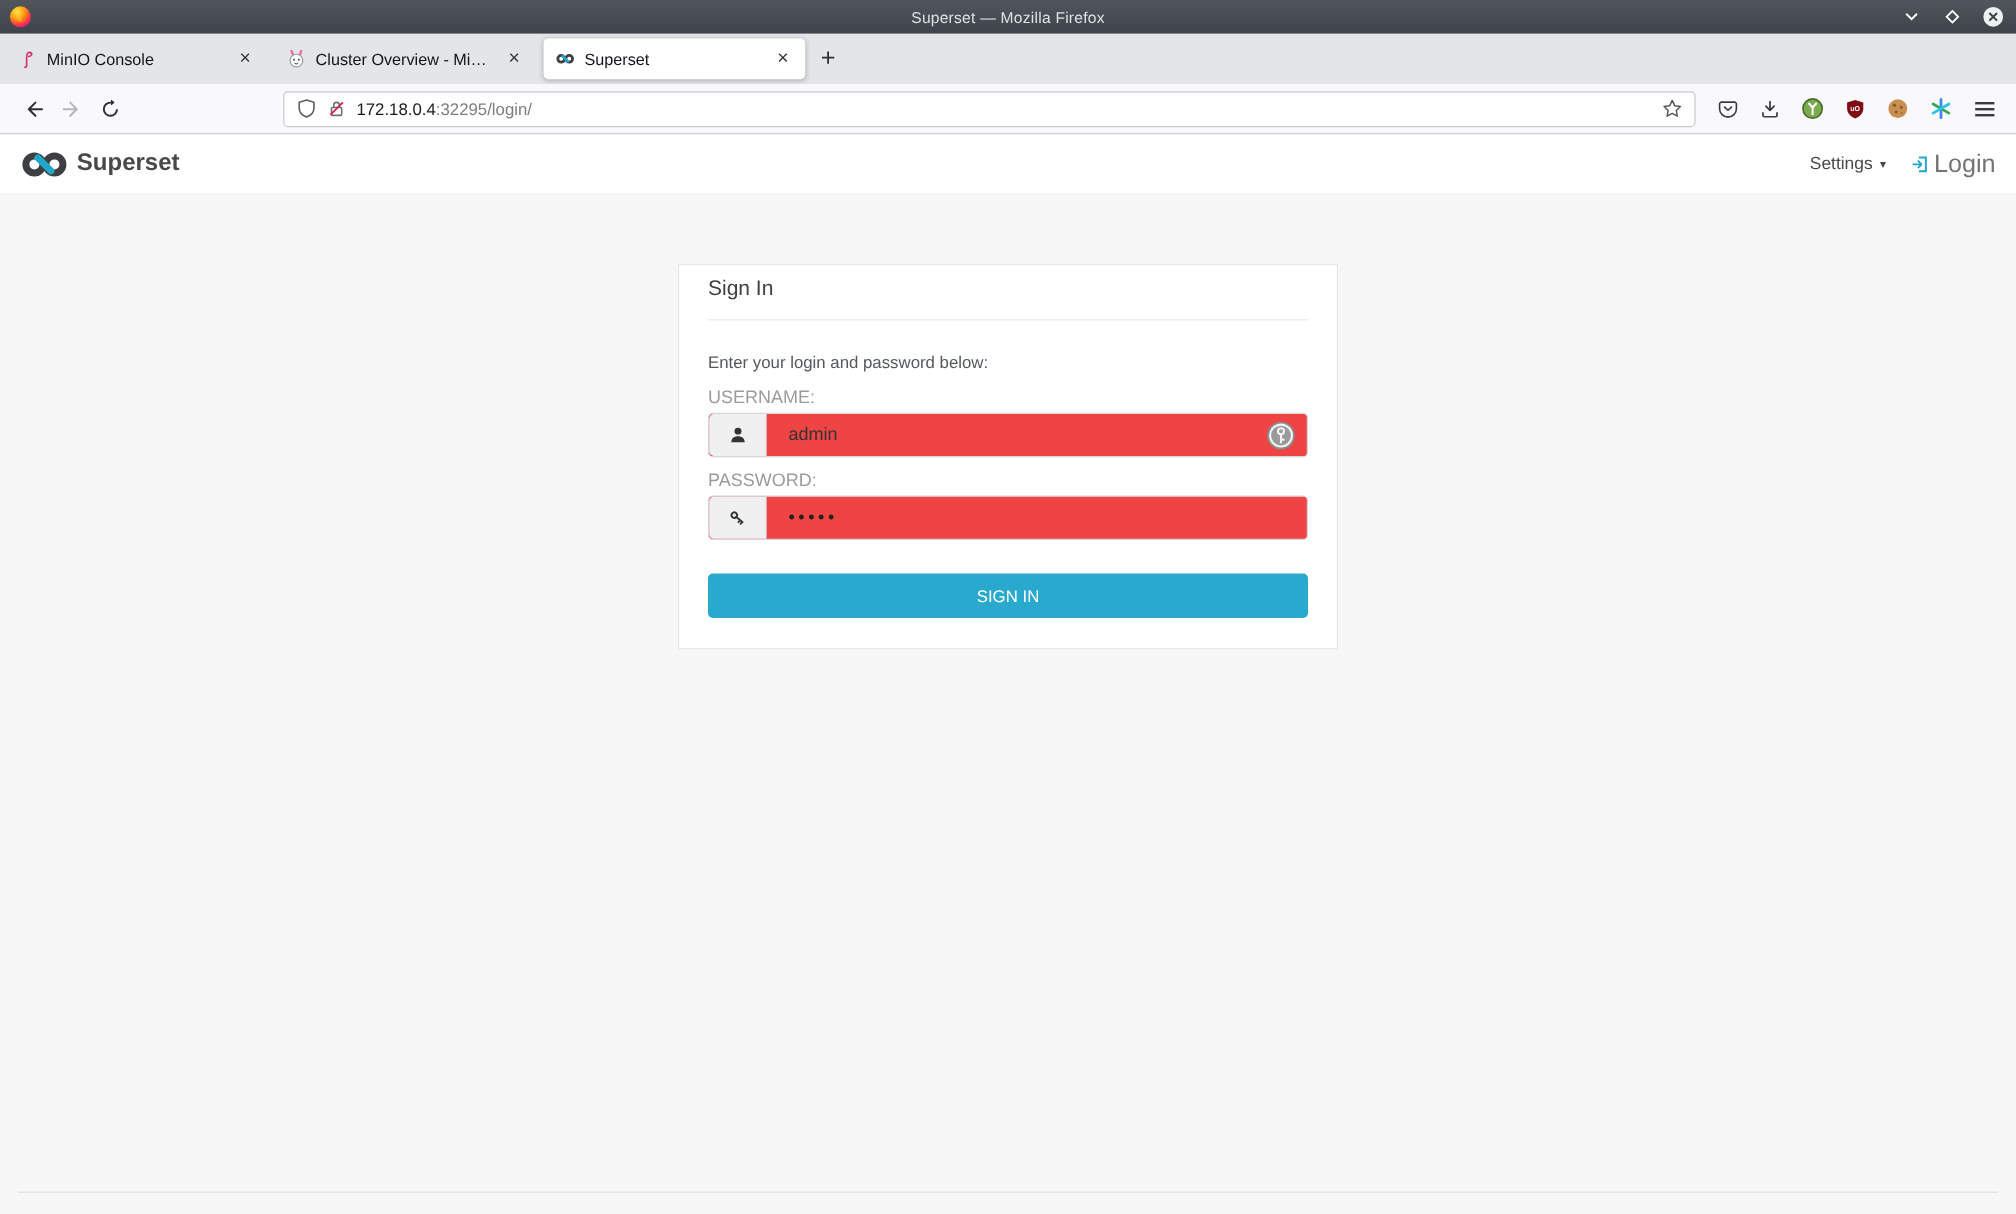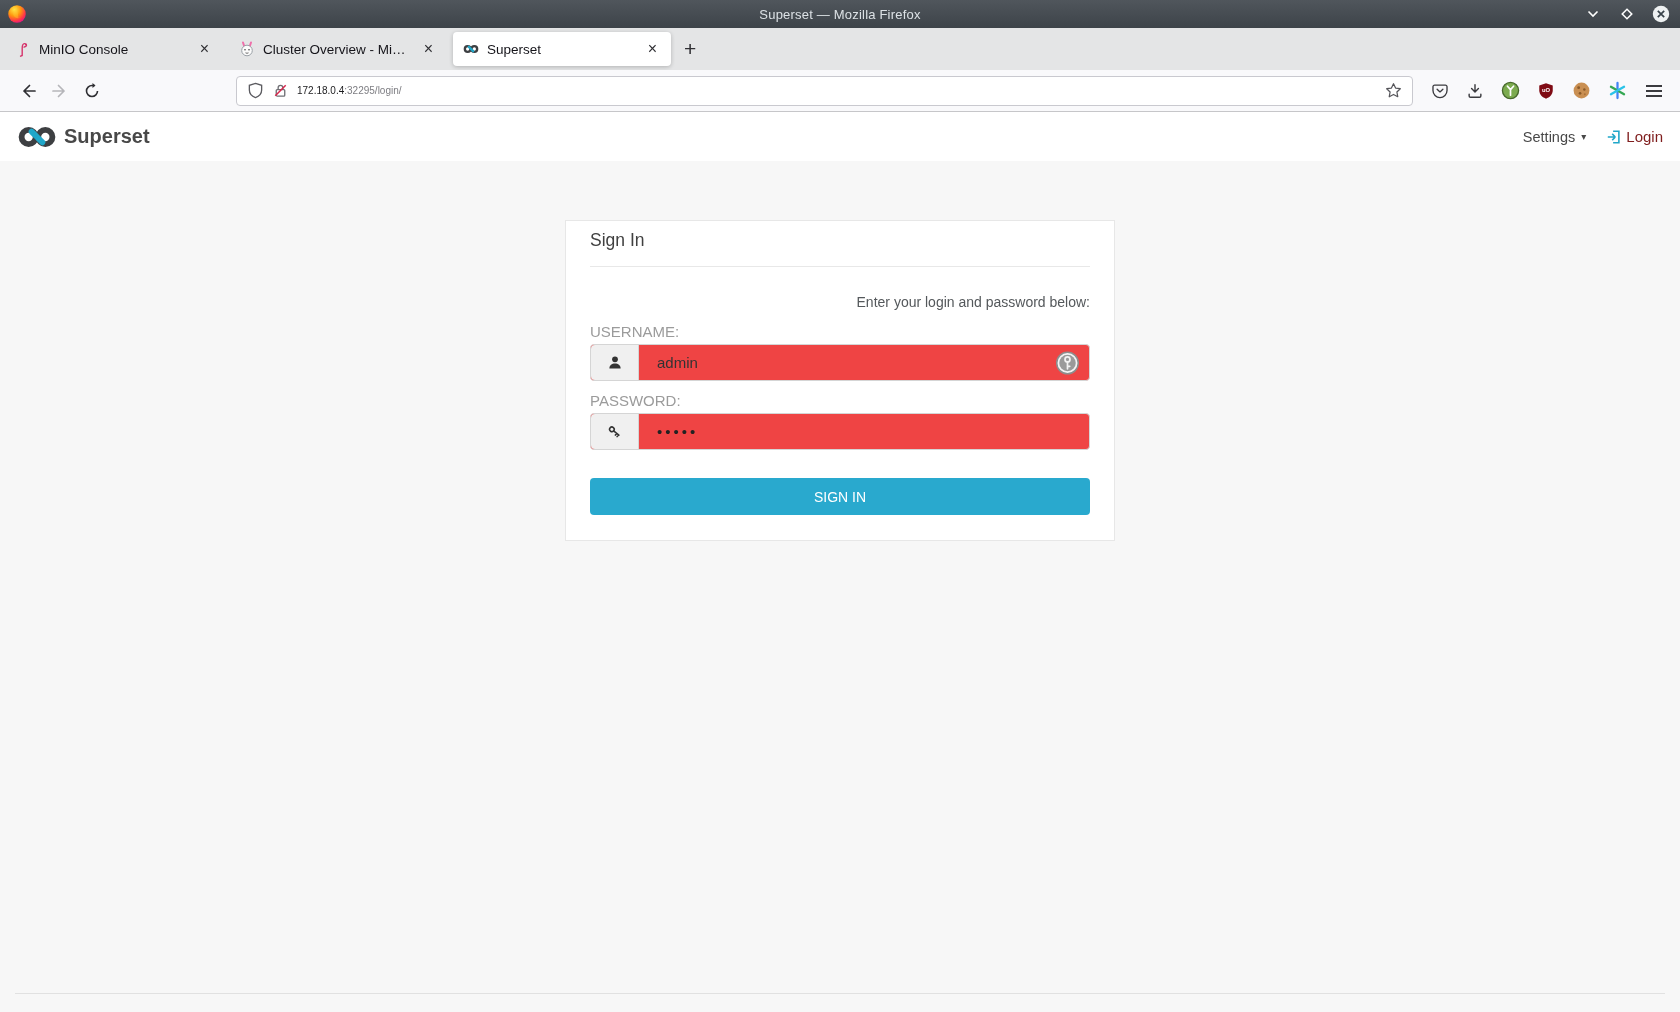--- a/index.html
+++ b/index.html
@@ -25,43 +25,43 @@
   .favicon { width:16px; height:16px; flex:0 0 16px; }
   .newtab-btn { font-size:21px; color:#2f2f33; padding:2px 10px; cursor:pointer; }
 
   
   .toolbar { height:42px; flex:0 0 42px; background:#f9f9fb; border-bottom:1px solid #c6c6c9;
              display:flex; align-items:center; padding:0 12px; }
   .nav-btn { width:32px; height:30px; display:flex; align-items:center; justify-content:center; border-radius:4px; }
   .urlbar { flex:1; height:30px; margin-left:128px; margin-right:18px; background:#fff;
             border:1px solid #c9c9cf; border-radius:4px; display:flex; align-items:center;
             padding:0 10px; gap:8px; }
-  .url-text { font-size:10px; }
+  .url-text { font-size:14px; }
   .url-host { color:#1b1b1d; }
   .url-path { color:#7d7d82; }
   .url-star { margin-left:auto; }
   .ext-icons { display:flex; align-items:center; gap:17px; padding-right:4px; }
   .hamburger { display:flex; flex-direction:column; gap:3px; padding:4px 2px; cursor:pointer; }
   .hamburger div { width:16px; height:2px; background:#3b3b3f; }
 
   
   .site-navbar { height:49px; flex:0 0 49px; background:#fff; display:flex; align-items:center; padding:0 17px; }
   .brand { display:flex; align-items:center; gap:7px; cursor:pointer; }
   .brand-text { font-size:20px; font-weight:bold; color:#484848; }
   .nav-right { margin-left:auto; display:flex; align-items:center; gap:20px; font-size:14.5px; }
   .settings-link { color:#484848; display:flex; align-items:center; gap:6px; cursor:pointer; }
   .caret { font-size:10px; color:#484848; }
-  .login-link { color:#7f1d1d; display:flex; align-items:center; gap:4px; cursor:pointer; font-size:15px; }
+  .login-link { color:#737373; display:flex; align-items:center; gap:4px; cursor:pointer; font-size:21px; }
 
   
   .content { flex:1; position:relative; background:#f7f7f7; }
   .card { width:550px; margin:59px auto 0; background:#fff; border:1px solid #e7e7e7; padding:9px 24px 25px; }
   .card-title { font-size:17.5px; font-weight:normal; color:#404040; padding-bottom:15px;
                 border-bottom:1px solid #e8e8e8; margin-bottom:27px; }
-  .instruction { font-size:14px; color:#54585b; margin-bottom:13px;text-align:right; }
+  .instruction { font-size:14px; color:#54585b; margin-bottom:13px; }
   .field-label { font-size:15px; color:#9b9b9b; margin-bottom:4px; }
   .input-group { display:flex; border:1px solid #d5d5d5; border-radius:4px; height:37px;
                  margin-bottom:11px; background:#ef4444; position:relative; }
   .input-addon { width:48px; flex:0 0 48px; background:#f0f0f0; border-right:1px solid #d5d5d5;
                  border-radius:4px 0 0 4px; display:flex; align-items:center; justify-content:center; }
   .input-group input { flex:1; border:none; outline:none; padding:0 40px 0 18px; font-size:15px;
                        color:#333; border-radius:0 4px 4px 0; background:transparent;
                        font-family:"Liberation Sans", sans-serif; }
   .input-group input[type=password] { font-size:15px; letter-spacing:3px; color:#222; }
   .pwmgr-icon { position:absolute; right:9px; top:50%; transform:translateY(-50%); width:25px; height:25px; }

